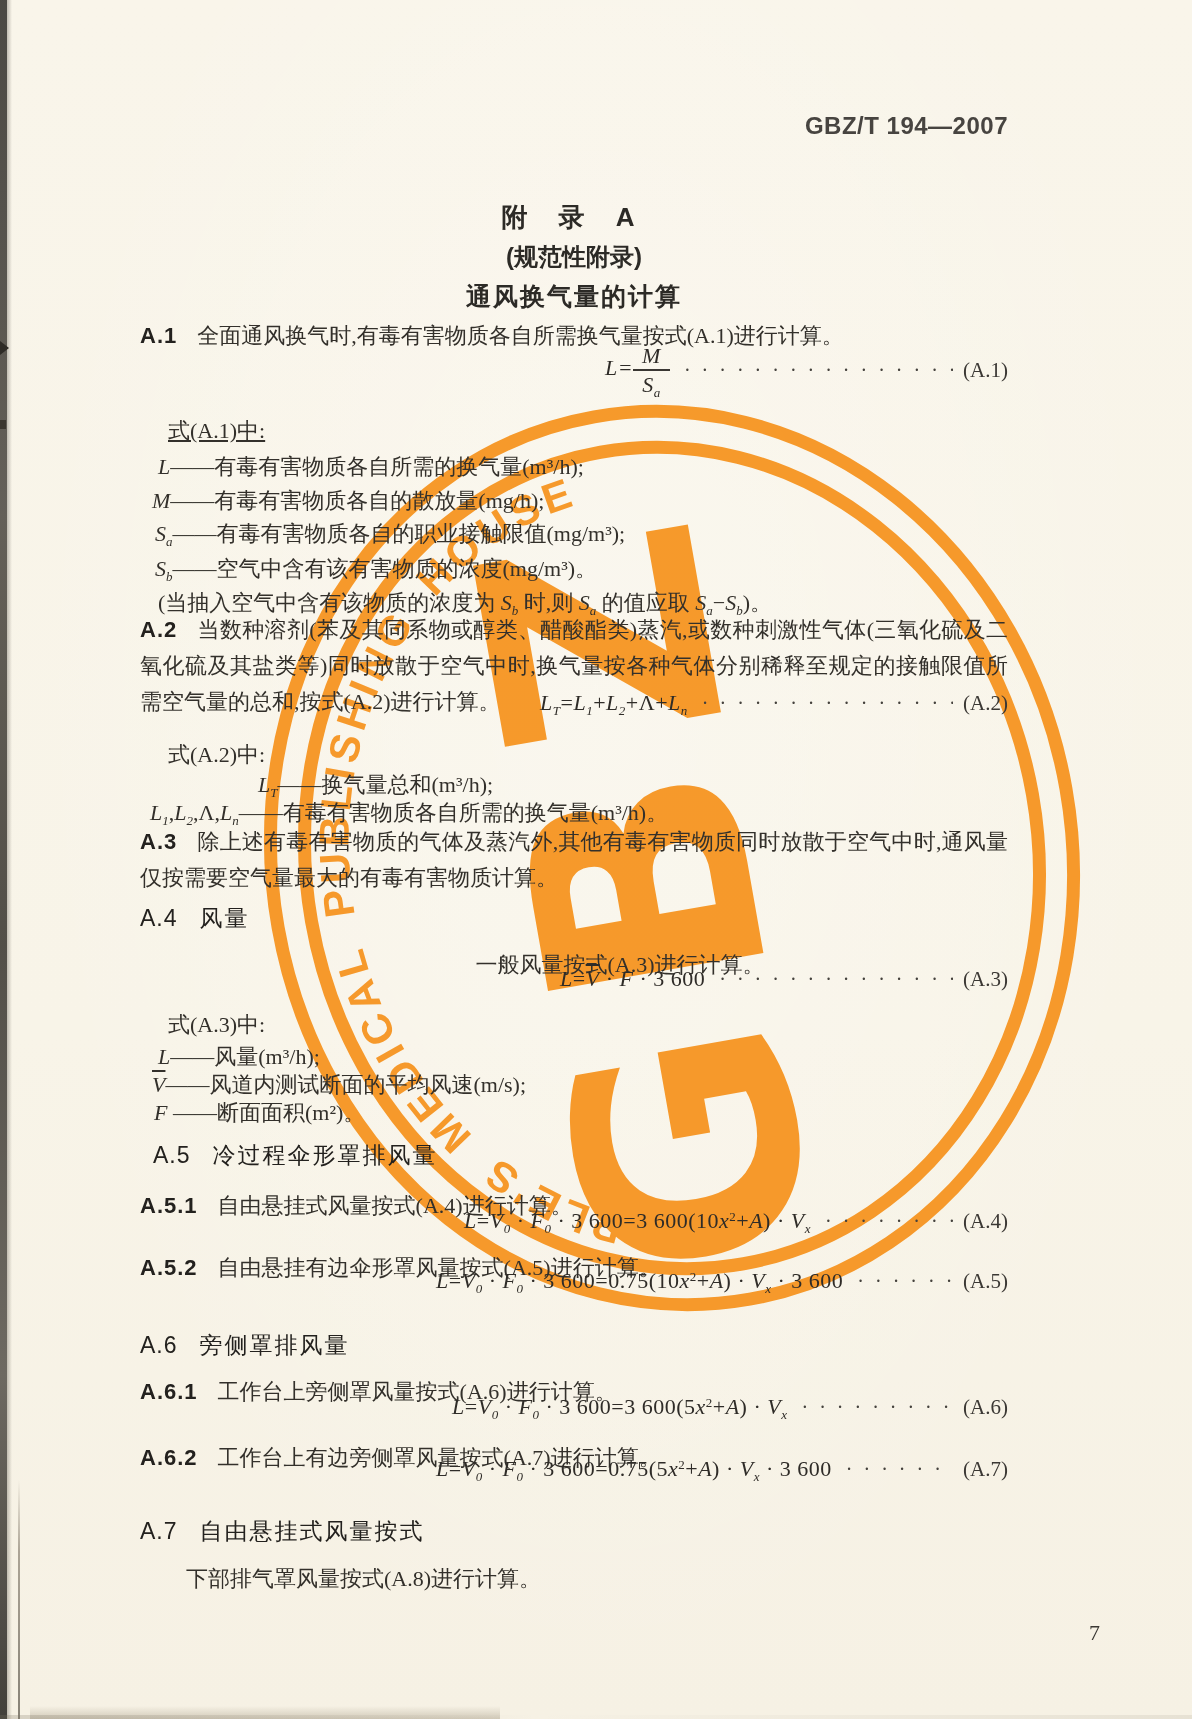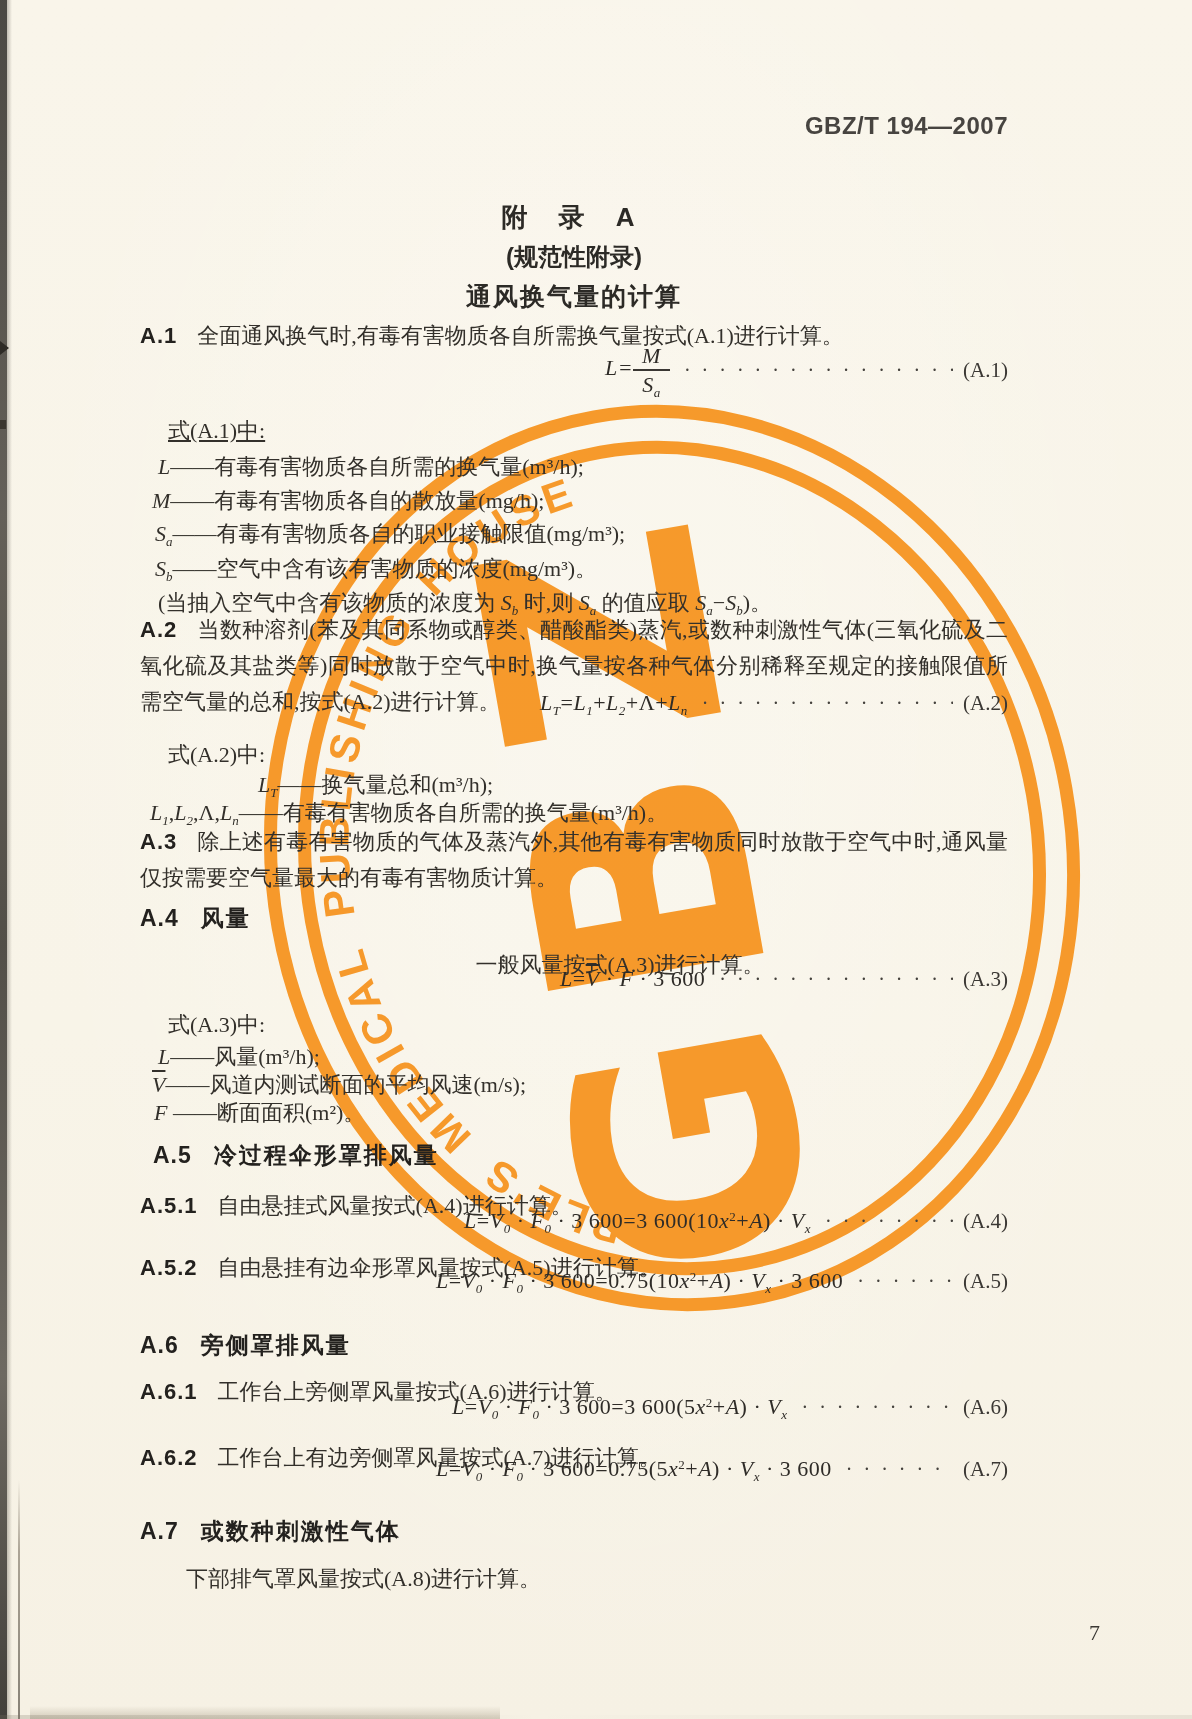--- a/index.html
+++ b/index.html
@@ -40,21 +40,21 @@
     font-size:24px;color:#474440;text-align:right;letter-spacing:.5px;}
   .title-line{text-align:center;font-family:"Liberation Sans","DejaVu Sans",sans-serif;
     font-weight:bold;color:#2c2a26;}
   .t1{font-size:26px;letter-spacing:12px;}
   .t2{font-size:24px;}
   .t3{font-size:25px;letter-spacing:2px;}
 
   .para{font-size:22px;line-height:36px;text-align:justify;color:#33302b;}
   .para .lbl{font-family:"Liberation Sans","DejaVu Sans",sans-serif;font-weight:bold;
     color:#23211e;margin-right:20px;letter-spacing:1px;}
-  .heading{font-family:"Liberation Sans","DejaVu Sans",sans-serif;font-weight:bold;
+  .heading{font-family:"Liberation Sans","DejaVu Sans",sans-serif;font-weight:normal;
     font-size:23px;color:#23211e;letter-spacing:1px;}
   .heading .htxt{margin-left:22px;letter-spacing:2px;}
   .line{font-size:22px;line-height:34px;color:#33302b;white-space:nowrap;}
 
   .frow{display:flex;align-items:center;font-size:22px;color:#2f2c28;}
   .frm{white-space:nowrap;letter-spacing:.5px;}
   .frm .it, .line .it{font-style:italic;font-family:"Liberation Serif","DejaVu Serif",serif;}
   .frm sub,.line sub{font-size:13px;font-style:italic;vertical-align:-5px;line-height:0;}
   .frm sup,.line sup{font-size:13px;vertical-align:7px;line-height:0;}
   .ov{text-decoration:overline;font-style:italic;}
@@ -152,21 +152,21 @@
           <span class="dots">· · · · · · · · · · · · · · · · · · · · · · · · · · · · · · · · · · · · · · · · · · · · · · · · · · · · · · · · · · · · · · · · · · · · · · · · · · · · · · · · · · · · · · · · · · </span>
           <span class="ftag">(A.6)</span>
         </div>
         <div class="abs para" style="top: 1440px;"><span class="lbl">A.6.2</span><span>工作台上有边旁侧罩风量按式(A.7)进行计算。</span></div>
         <div class="abs frow" style="top: 1456px;">
           <span style="width: 296px; flex: 0 0 auto;"></span>
           <span class="frm"><span class="it">L</span><span>=</span><span class="it">V</span><sub>0</sub><span> · </span><span class="it">F</span><sub>0</sub><span> · 3 600=0.75(5</span><span class="it">x</span><sup>2</sup><span>+</span><span class="it">A</span><span>) · </span><span class="it">V</span><sub>x</sub><span> · 3 600</span></span>
           <span class="dots">· · · · · · · · · · · · · · · · · · · · · · · · · · · · · · · · · · · · · · · · · · · · · · · · · · · · · · · · · · · · · · · · · · · · · · · · · · · · · · · · · · · · · · · · · · </span>
           <span class="ftag">(A.7)</span>
         </div>
-        <div class="abs heading" style="top: 1516px;"><span>A.7</span><span class="htxt">或数种刺激性气体</span></div>
+        <div class="abs heading" style="top: 1516px;"><span>A.7</span><span class="htxt">自由悬挂式风量按式</span></div>
         <div class="abs line" style="top: 1562px; padding-left: 46px;"><span>下部排气罩风量按式(A.8)进行计算。</span></div>
       </div>
 
     <div class="abs pageno" style="top:1620px;width:960px">7</div>
   </div>
 
   <div class="edge-left"></div>
   <div class="edge-left-soft"></div>
   <div class="crease"></div>
   <div class="mark-a"></div>

